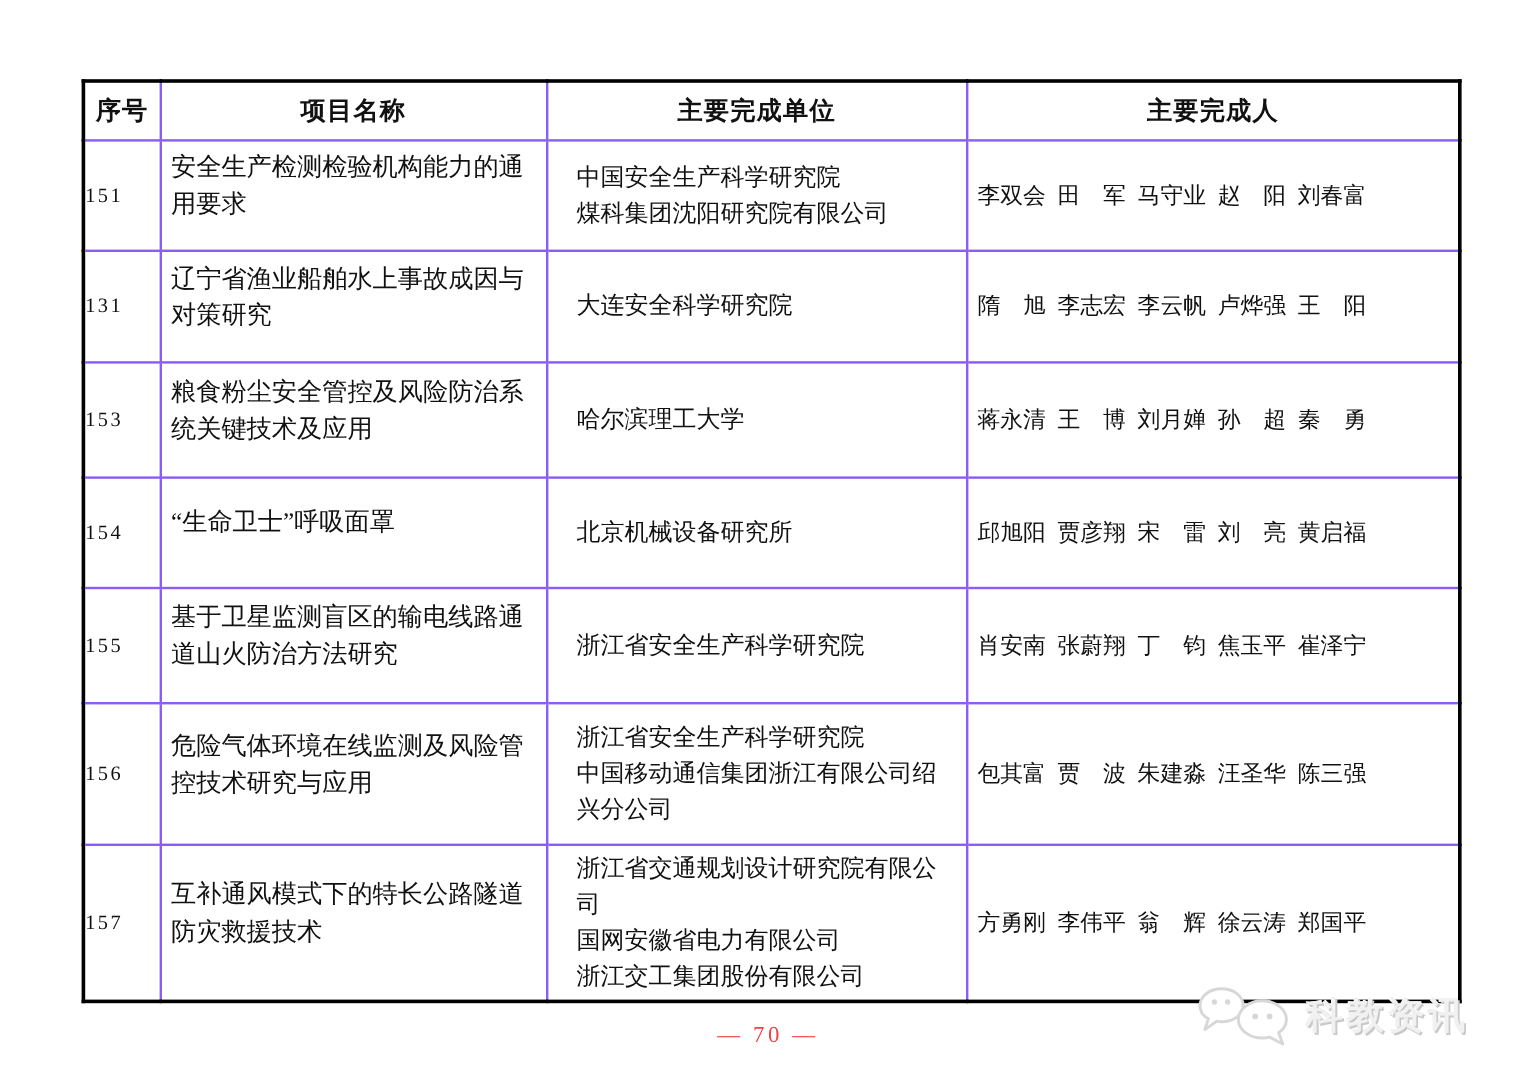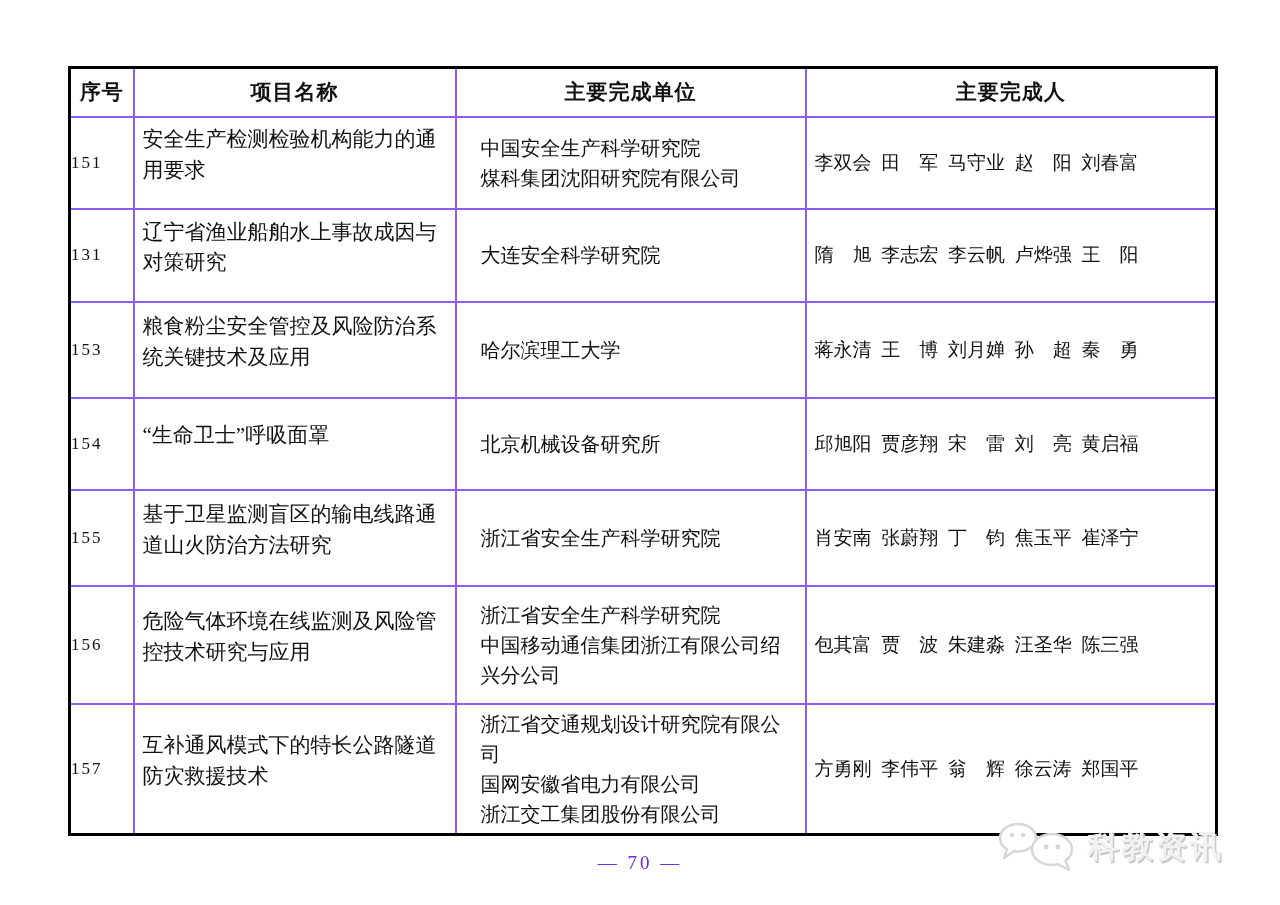--- a/index.html
+++ b/index.html
@@ -72,21 +72,21 @@
   tbody tr:nth-child(6) td { height: 118px; }
   tbody tr:nth-child(7) td { height: 130px; }
   .page-footer {
     position: absolute;
     left: 0;
     top: 852px;
     width: 100%;
     text-align: center;
     font-size: 19px;
     letter-spacing: 3px;
-    color: #6d28d9;
+    color: #ef4444;
   }
   .watermark {
     position: absolute;
     right: 56px;
     top: 818px;
     display: flex;
     align-items: center;
     gap: 8px;
     user-select: none;
   }

